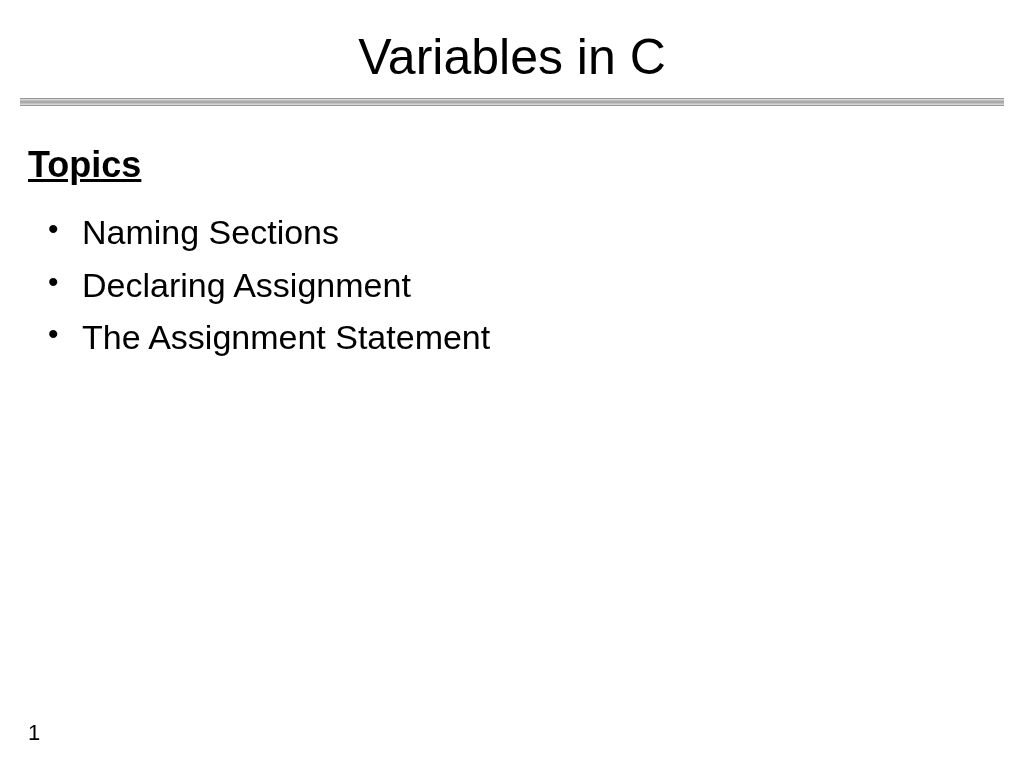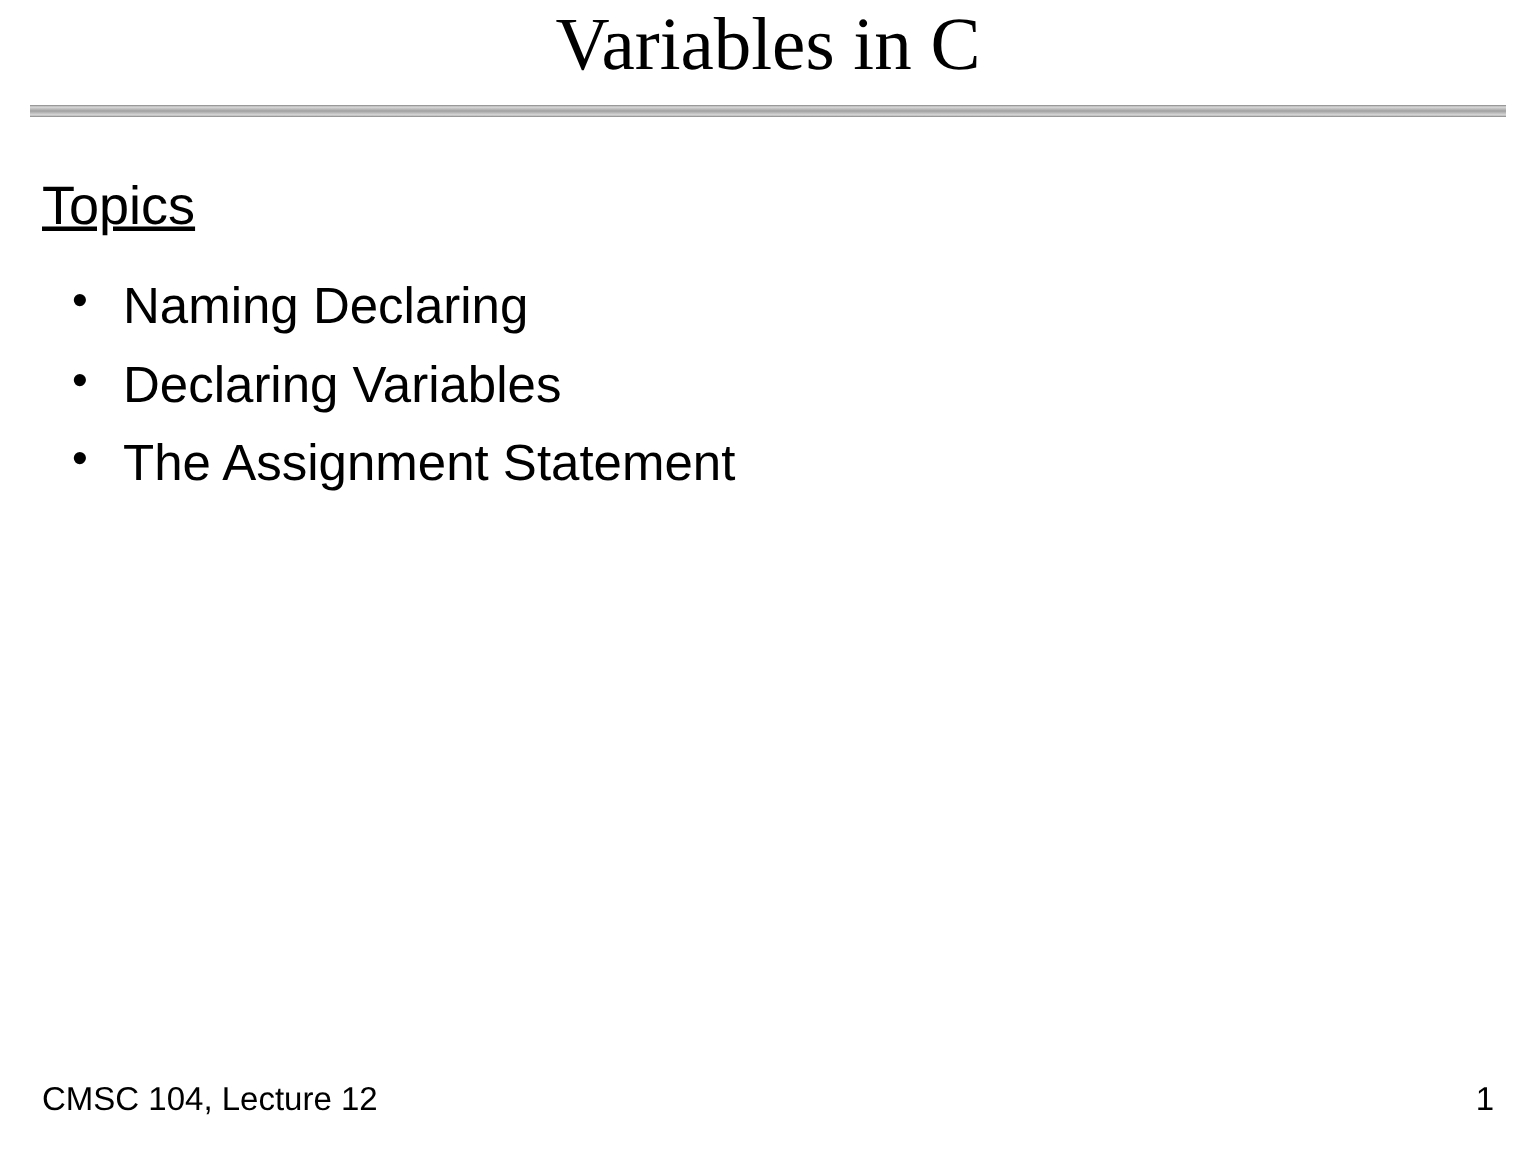--- a/index.html
+++ b/index.html
@@ -10,41 +10,41 @@
     body {
       width: 1024px;
       height: 768px;
       font-family: Arial, Helvetica, sans-serif;
       background: #ffffff;
       position: relative;
       overflow: hidden;
     }
     .title-area {
       text-align: center;
+      padding-top: 28px;
       padding-bottom: 12px;
-      font-family: Liberation Serif, serif;
     }
     .title {
       font-size: 50px;
       font-weight: normal;
       color: #000;
     }
     .divider {
       margin: 0 20px;
       height: 8px;
       background: linear-gradient(to bottom, #e0e0e0 0%, #a0a0a0 50%, #e0e0e0 100%);
       border-top: 1px solid #999;
       border-bottom: 1px solid #999;
     }
     .content {
       padding: 28px 28px 0 28px;
     }
     .section-heading {
       font-size: 36px;
-      font-weight: normal;
+      font-weight: bold;
       text-decoration: underline;
       color: #000;
       margin-bottom: 20px;
       margin-top: 10px;
     }
     .bullet-list {
       list-style: none;
       padding-left: 20px;
       margin-bottom: 30px;
     }
@@ -79,25 +79,24 @@
 <div class="title-area">
   <h1 class="title">Variables in C</h1>
 </div>
 
 <div class="divider"></div>
 
 <div class="content">
   <div>
     <div class="section-heading">Topics</div>
     <ul class="bullet-list">
-      <li>Naming Declaring</li>
-      <li>Declaring Variables</li>
+      <li>Naming Sections</li>
+      <li>Declaring Assignment</li>
       <li>The Assignment Statement</li>
     </ul>
   </div>
   <div>
   </div>
 </div>
 
 <div class="footer">
-  <span>CMSC 104, Lecture 12</span>
   <span>1</span>
 </div>
 
 </body></html>

